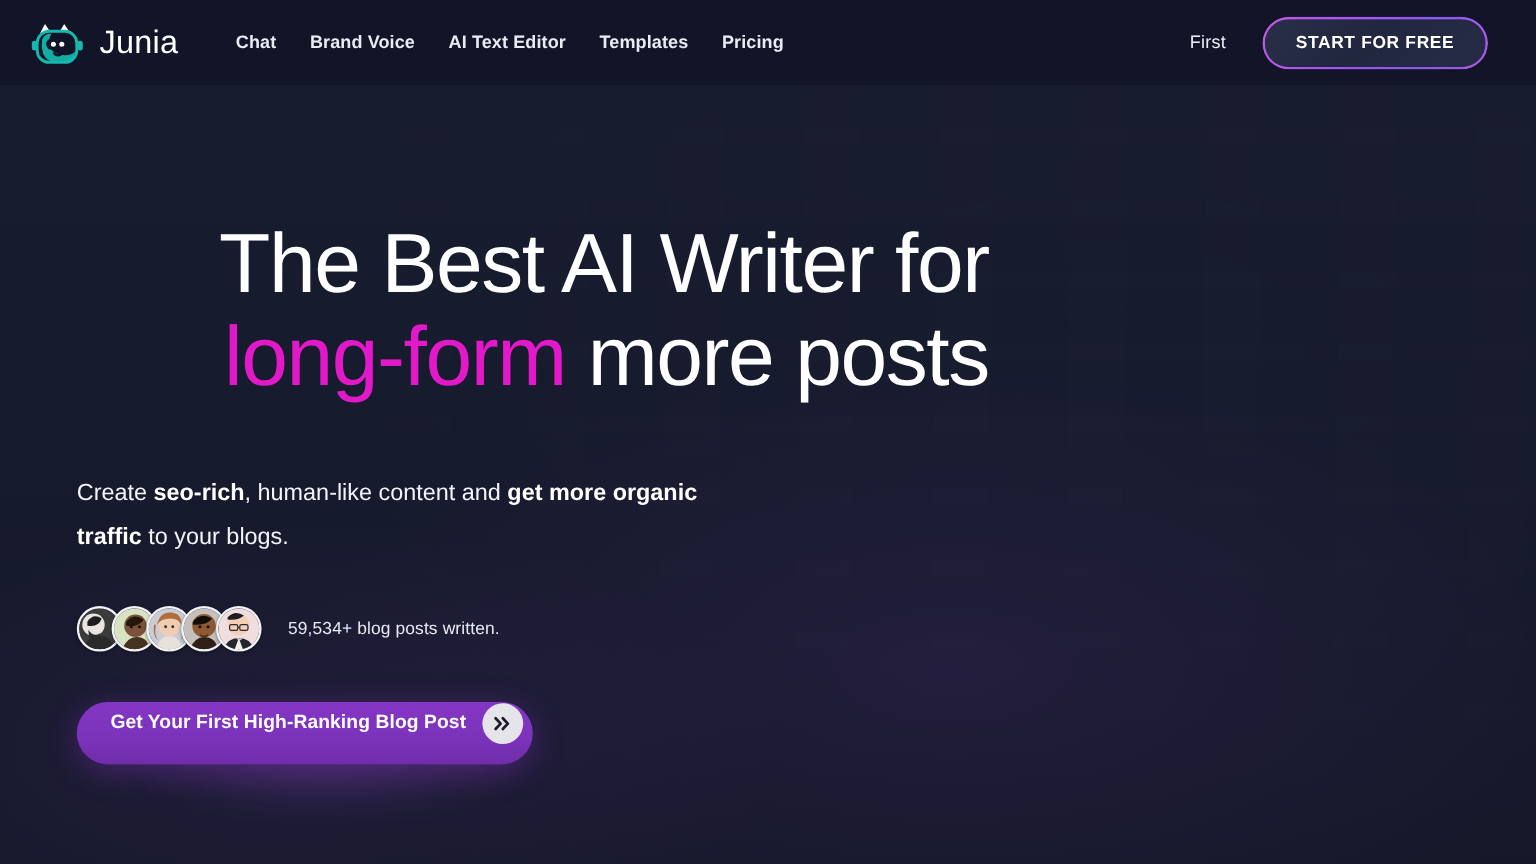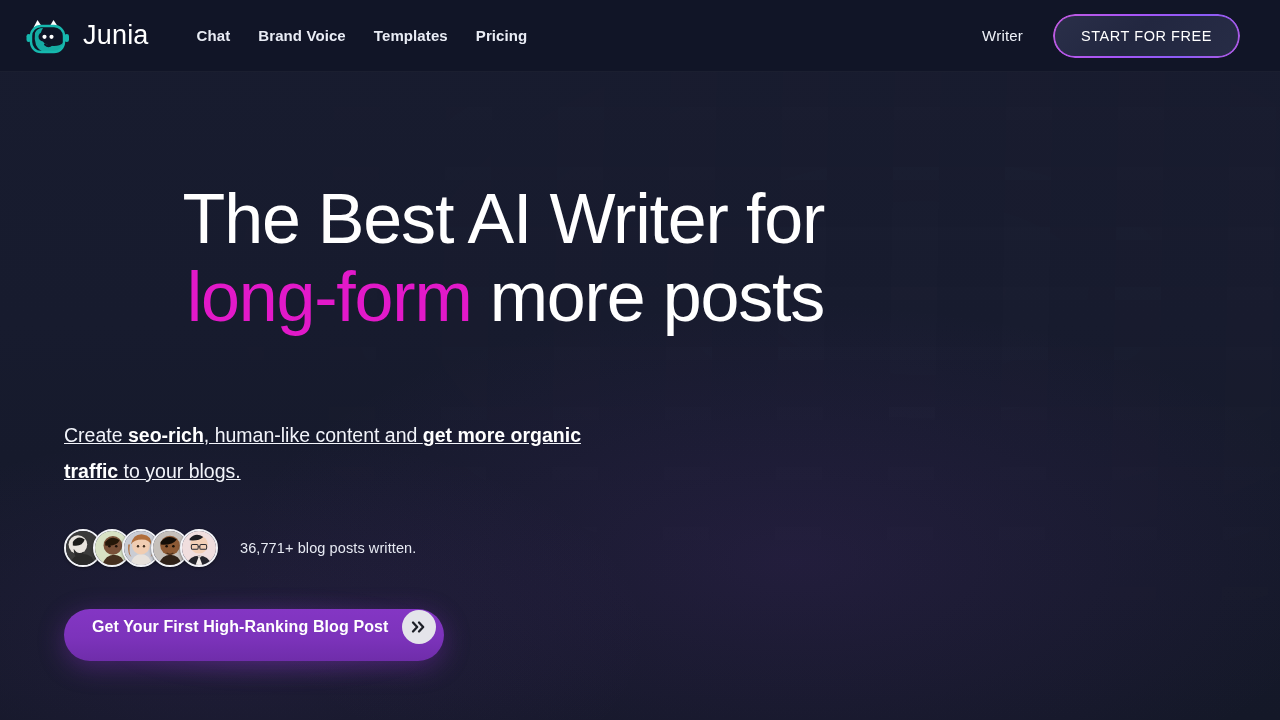--- a/index.html
+++ b/index.html
@@ -124,21 +124,21 @@
     position: relative;
     display: inline-flex;
     align-items: center;
     justify-content: center;
     height: 44px;
     padding: 0 26px;
     border-radius: 999px;
     background: linear-gradient(135deg, #2a2f49 0%, #222740 45%, #272c46 100%);
     cursor: pointer;
     font-size: 14.5px;
-    font-weight: 400;
+    font-weight: 700;
     letter-spacing: .55px;
     color: #ffffff;
     border: 2px solid transparent;
     background-clip: padding-box;
   }
   .cta-outline::before {
     content: "";
     position: absolute;
     inset: -2px;
     border-radius: 999px;
@@ -162,27 +162,26 @@
     line-height: 1.12;
     font-weight: 400;
     letter-spacing: -1.2px;
     color: #ffffff;
     max-width: 760px;
     text-align: right;
   }
   .headline .accent { color: #e219c9; }
 
   .subhead {
-    margin-top: 80px;
+    margin-top: 56px;
     font-size: 19.5px;
     line-height: 1.85;
     font-weight: 400;
     color: #f2f4fa;
     max-width: 560px;
-    text-decoration: underline;
   }
   .subhead b { font-weight: 700; color: #ffffff; }
 
   
   .social {
     margin-top: 40px;
     display: flex;
     align-items: center;
   }
   .avatars { display: flex; align-items: center; }
@@ -272,29 +271,32 @@
     </div>
 
     <nav class="nav">
       <div class="nav-item">
         <span>Chat</span>
       </div>
       <div class="nav-item">
         <span>Brand Voice</span>
       </div>
       <div class="nav-item">
+        <span>AI Text Editor</span>
+      </div>
+      <div class="nav-item">
         <span>Templates</span>
       </div>
       <div class="nav-item">
         <span>Pricing</span>
       </div>
     </nav>
 
     <div class="header-right">
-      <div class="login-link">Writer</div>
+      <div class="login-link">First</div>
       <div class="cta-outline">START FOR FREE</div>
     </div>
   </header>
 
   <main class="hero">
 
     <h1 class="headline">
       <span>The Best AI Writer for</span><br>
       <span class="accent">long-form</span><span> more posts</span>
     </h1>
@@ -360,21 +362,21 @@
             <rect x="11" y="16" width="8" height="5.5" rx="1.6" fill="none" stroke="#2a2a30" stroke-width="1.2"></rect>
             <rect x="21" y="16" width="8" height="5.5" rx="1.6" fill="none" stroke="#2a2a30" stroke-width="1.2"></rect>
             <path d="M19 18.5 h2" stroke="#2a2a30" stroke-width="1.2"></path>
             <path d="M5 40 q4 -11 15 -11 q11 0 15 11 z" fill="#25252c"></path>
             <path d="M20 29 l4 11 h-8 z" fill="#f4eeea"></path>
             <path d="M17 28 q4 7 7 0 q-3 3 -7 0 z" fill="#d9cfc9"></path>
           </svg>
         </div>
 
       </div>
-      <div class="social-text">36,771+ blog posts written.</div>
+      <div class="social-text">59,534+ blog posts written.</div>
     </div>
 
     <div class="cta-primary">
       <span class="cta-primary-label">Get Your First High-Ranking Blog Post</span>
       <span class="cta-arrow-circle">
         <svg width="16" height="14" viewBox="0 0 16 14" xmlns="http://www.w3.org/2000/svg" aria-hidden="true">
           <path d="M2 2.5 L6.2 7 L2 11.5" stroke="#1d1f27" stroke-width="2.3" fill="none" stroke-linecap="round" stroke-linejoin="round"></path>
           <path d="M8 2.5 L12.2 7 L8 11.5" stroke="#1d1f27" stroke-width="2.3" fill="none" stroke-linecap="round" stroke-linejoin="round"></path>
         </svg>
       </span>

